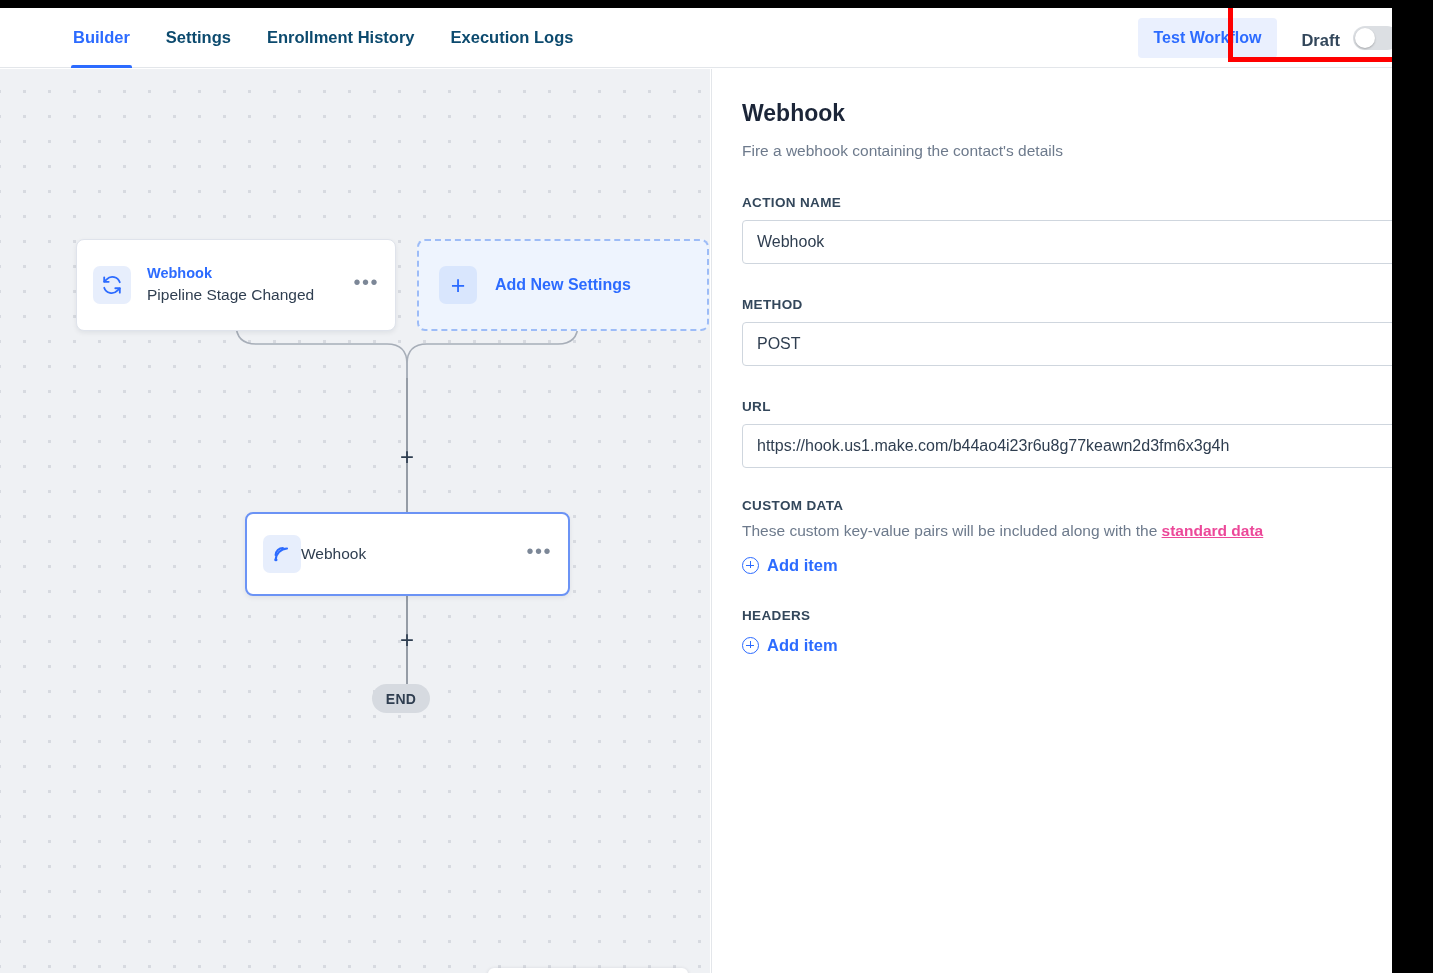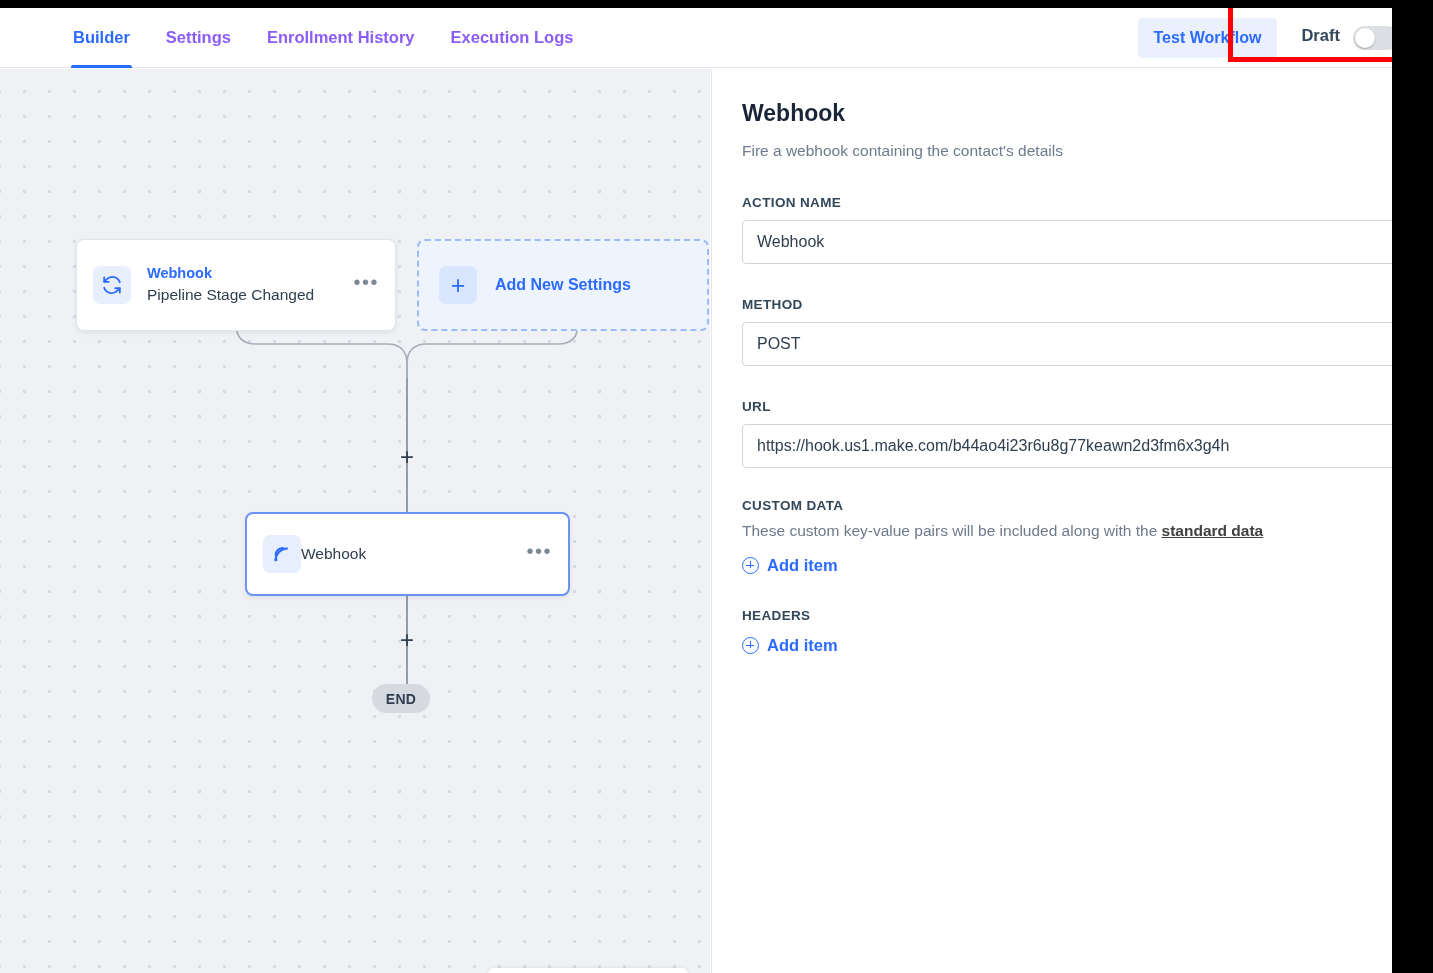--- a/index.html
+++ b/index.html
@@ -38,21 +38,21 @@
     display: flex; align-items: center;
   }
   .tabs { display: flex; align-items: center; height: 60px; padding-left: 55px; gap: 0; }
   .tab {
     position: relative;
     height: 60px;
     display: flex; align-items: center;
     padding: 0 18px;
     font-size: 16.5px;
     font-weight: 600;
-    color: #8b5cf6;
+    color: #0c4a6e;
     cursor: pointer;
     white-space: nowrap;
   }
   .tab.active { color: #2c6bff; }
   .tab.active::after {
     content: "";
     position: absolute; left: 16px; right: 16px; bottom: 0;
     height: 3px; background: #2c6bff; border-radius: 2px 2px 0 0;
   }
 
@@ -68,21 +68,21 @@
     font-size: 16px;
     font-weight: 600;
     border: none;
     border-radius: 4px;
     padding: 11px 16px;
     cursor: pointer;
     font-family: "Liberation Sans", sans-serif;
     white-space: nowrap;
   }
   .publish-group {
-    display: flex; align-items: flex-start; gap: 13px;
+    display: flex; align-items: flex-end; gap: 13px;
     margin-left: 24px;
     white-space: nowrap;
   }
   .draft-label {
     font-size: 16.5px; font-weight: 600; color: #33475b;
   }
   .toggle {
     position: relative;
     width: 46px; height: 24px;
     background: #dcdfe3;
@@ -265,21 +265,21 @@
   .section { margin-top: 30px; }
   .section-title {
     font-size: 13.5px; font-weight: 700; color: #33475b;
     letter-spacing: .35px; text-transform: uppercase;
   }
   .section-desc {
     margin-top: 7px;
     font-size: 15.5px; color: #6d7a8c; line-height: 1.45;
   }
   .section-desc a {
-    color: #404040; font-weight: 700; text-decoration: underline;
+    color: #ec4899; font-weight: 700; text-decoration: underline;
   }
   .add-item {
     margin-top: 13px;
     display: inline-flex; align-items: center; gap: 8px;
     color: #2c6bff; font-size: 16.5px; font-weight: 700;
     cursor: pointer;
   }
   .add-item .circ {
     width: 17px; height: 17px;
     border: 1.6px solid #2c6bff;

